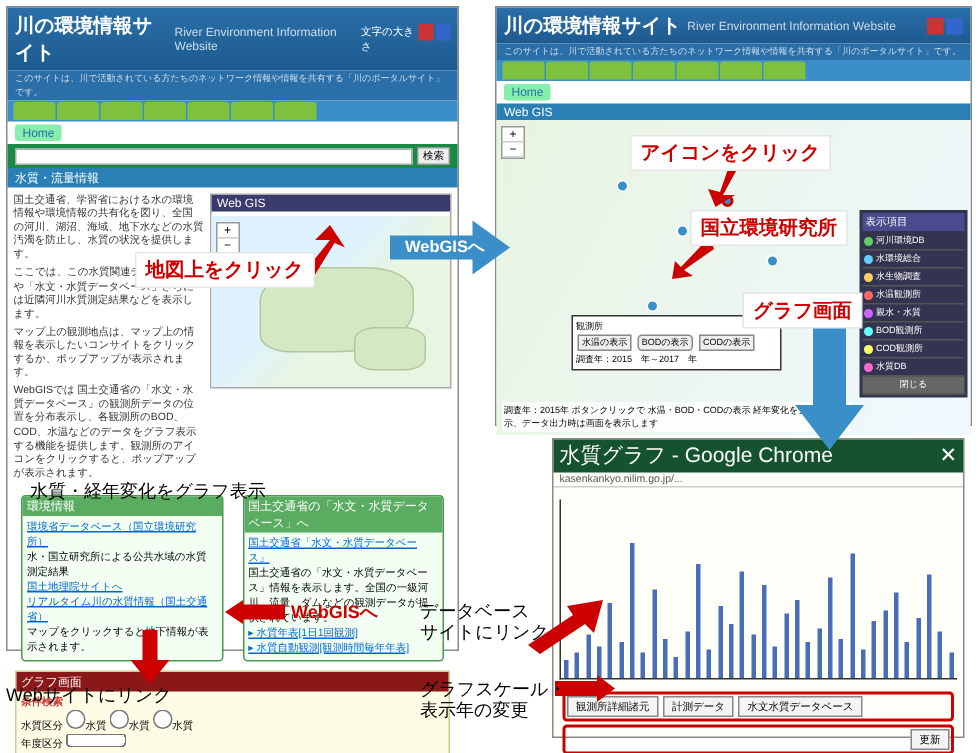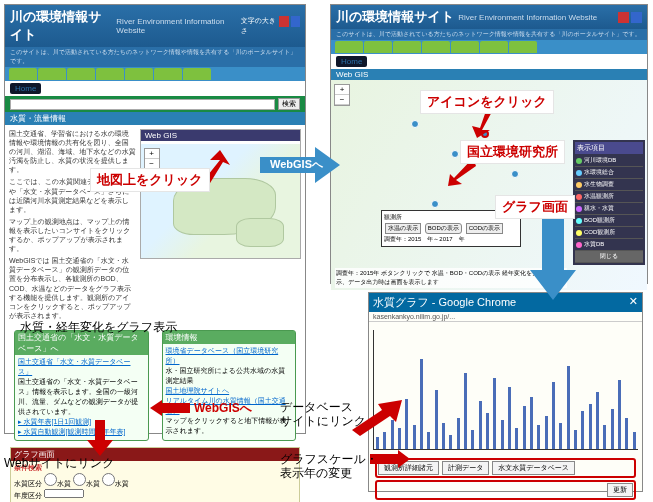--- a/index.html
+++ b/index.html
@@ -5,21 +5,21 @@
 *{box-sizing:border-box;margin:0;padding:0;font-family:"Meiryo","MS PGothic",sans-serif}
 body{width:653px;height:502px;background:#fff;position:relative;font-size:9px;overflow:hidden}
 .panel{position:absolute;border:1px solid #888;background:#fff}
 .hdr{background:linear-gradient(#2a6fa8,#1d5a8f);color:#fff;padding:3px 5px;display:flex;align-items:center;gap:4px}
 .hdr-title{font-size:13px;font-weight:bold}
 .hdr-sub{font-size:8px;color:#cde}
 .hdr-icons{margin-left:auto;display:flex;gap:2px}
 .sq{width:11px;height:11px;display:inline-block}
 .tabbar{background:#3a8fc8;height:14px;display:flex;gap:1px;padding:1px 4px}
 .tabbar .tab{background:#7ec13e;width:28px;border-radius:2px 2px 0 0}
-.home{background:#0f172a;color:#2a6fa8;font-size:8px;padding:1px 5px;border-radius:2px;display:inline-block;margin:2px 5px}
+.home{background:#86efac;color:#2a6fa8;font-size:8px;padding:1px 5px;border-radius:2px;display:inline-block;margin:2px 5px}
 .searchbar{background:#198a43;padding:2px 5px;display:flex;gap:3px;align-items:center}
 .searchbar input{flex:1;height:11px;font-size:8px;border:1px solid #aaa}
 .btn-s{background:#eee;border:1px solid #999;font-size:7px;padding:0 3px}
 .crumb{background:#2a80b4;color:#fff;font-size:8px;padding:1px 5px}
 .body-l{display:flex;gap:4px;padding:4px}
 .col-l{width:44%;font-size:7px;line-height:1.3;color:#333}
 .col-l p{margin-bottom:3px}
 .map-box{width:56%;border:1px solid #aaa;position:relative;height:130px}
 .map-hdr{background:#3a3a6e;color:#fff;font-size:8px;padding:1px 4px}
 .map-ctrl{position:absolute;left:3px;top:18px;width:16px;background:#fff;border:1px solid #999}
@@ -36,21 +36,21 @@
 .arrow{position:absolute;z-index:40}
 .big-arrow{position:absolute;z-index:45}
 .big-arrow svg{display:block}
 .layer-panel{position:absolute;right:2px;top:60px;width:72px;background:rgba(30,30,60,.9);color:#fff;font-size:6px;padding:2px}
 .layer-panel .lh{background:#4a4a8e;padding:1px 2px;font-size:7px;margin-bottom:1px}
 .layer-panel .li{padding:1px;border-bottom:1px solid #555;display:flex;gap:2px;align-items:center}
 .layer-panel .dot{width:6px;height:6px;border-radius:50%}
 .popup{position:absolute;background:#fff;border:1px solid #333;font-size:6px;padding:2px;z-index:20}
 .popup .bt{border:1px solid #888;display:inline-block;padding:0 2px;margin:1px;background:#eee}
 .graph-win{position:absolute;left:368px;top:292px;width:275px;height:200px;border:1px solid #888;background:#fefef8}
-.graph-win .gwh{background:#0369a1;color:#fff;font-size:11px;padding:2px 4px;display:flex}
+.graph-win .gwh{background:#14532d;color:#fff;font-size:14px;padding:2px 4px;display:flex}
 .graph-win .gwh span:last-child{margin-left:auto}
 .graph-area{height:120px;margin:4px;position:relative;border-left:1px solid #333;border-bottom:1px solid #333}
 .bar{position:absolute;bottom:0;width:3px;background:#4a6db8}
 .graph-ctrl{padding:2px 6px;font-size:7px}
 .graph-ctrl .row{margin:2px 0;display:flex;gap:3px;align-items:center}
 .gbtn{border:1px solid #888;background:#f4f4f4;padding:1px 5px;font-size:7px}
 .redring{border:2px solid #cc0000;border-radius:3px}
 .annot{position:absolute;font-size:12px;color:#000;z-index:50;line-height:1.2}
 .pin{position:absolute;width:8px;height:8px;background:#3a8fc8;border:1px solid #fff;border-radius:50%}
 </style>
@@ -98,33 +98,33 @@
       </div>
       <div class="map-ctrl">
           <div>+</div>
           <div>−</div>
           <div>◇</div>
         </div>
     </div>
   </div>
   <div style="display:flex;gap:3px;padding:0 4px">
     <div class="green-box" style="flex:1">
-      <div class="gh">国土交通省の「水文・水質データベース」へ</div>
-      <div class="link-row">国土交通省「水文・水質データベース」</div>
-      <div>国土交通省の「水文・水質データベース」情報を表示します。全国の一級河川、流量、ダムなどの観測データが提供されています。</div>
-      <div class="link-row">▸ 水質年表[1日1回観測]</div>
-      <div class="link-row">▸ 水質自動観測[観測時間毎年年表]</div>
-    </div>
-    <div class="green-box" style="flex:1">
       <div class="gh">環境情報</div>
       <div class="link-row">環境省データベース（国立環境研究所）</div>
       <div>水・国立研究所による公共水域の水質測定結果</div>
       <div class="link-row">国土地理院サイトへ</div>
       <div class="link-row">リアルタイム川の水質情報（国土交通省）</div>
       <div>マップをクリックすると地下情報が表示されます。</div>
+    </div>
+    <div class="green-box" style="flex:1">
+      <div class="gh">国土交通省の「水文・水質データベース」へ</div>
+      <div class="link-row">国土交通省「水文・水質データベース」</div>
+      <div>国土交通省の「水文・水質データベース」情報を表示します。全国の一級河川、流量、ダムなどの観測データが提供されています。</div>
+      <div class="link-row">▸ 水質年表[1日1回観測]</div>
+      <div class="link-row">▸ 水質自動観測[観測時間毎年年表]</div>
     </div>
   </div>
   <div class="yellow-box">
     <div class="yh">グラフ画面</div>
     <div style="color:#c33;font-weight:bold">条件検索</div>
     <div><span>水質区分</span> <input type="radio" style=""><span>水質</span> <input type="radio" style=""><span>水質</span> <input type="radio" style=""><span>水質</span></div>
     <div><span>年度区分</span> <input style="width: 40px; height: 9px;"></div>
   </div>
   
   

